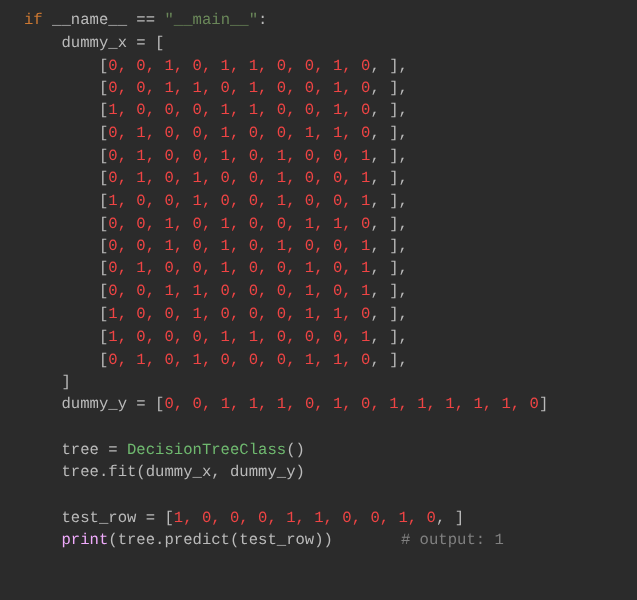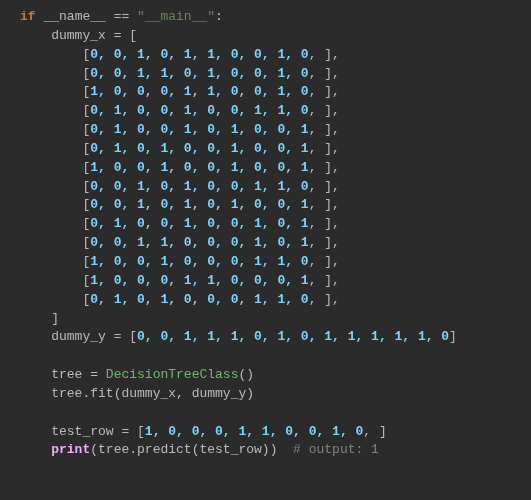--- a/index.html
+++ b/index.html
@@ -14,23 +14,23 @@
     height: 500px;
     overflow: hidden;
   }
   .code {
     padding: 8px 0 8px 20px;
     white-space: pre;
   }
   .kw { color: #cc7832; }          
   .var { color: #bababa; }         
   .str { color: #6a8759; }         
-  .numr { color: #7dd3fc; font-weight: bold; }        
+  .numr { color: #ef4444; }        
   .call { color: #f0abfc; }        
   .cls { color: #6fb96f; text-align: center; }         
-  .cmt { color: #808080; }
-  .bold { font-weight: bold; }
+  .cmt { color: #808080; margin-left: 41px; }
+  .bold { font-weight: normal; }
   .line { display: block; }
 </style>
 </head>
 <body>
 
 <div class="code"><span class="line"><span class="kw bold">if</span><span class="var"> </span><span class="var">__name__</span><span class="var"> == </span><span class="str">"__main__"</span><span class="var">:</span></span><span class="line"><span class="var">    </span><span class="var">dummy_x = [</span></span><span class="line"><span class="var">        </span><span class="var">[</span><span class="numr">0, 0, 1, 0, 1, 1, 0, 0, 1, 0</span><span class="var">, ],</span></span><span class="line"><span class="var">        </span><span class="var">[</span><span class="numr">0, 0, 1, 1, 0, 1, 0, 0, 1, 0</span><span class="var">, ],</span></span><span class="line"><span class="var">        </span><span class="var">[</span><span class="numr">1, 0, 0, 0, 1, 1, 0, 0, 1, 0</span><span class="var">, ],</span></span><span class="line"><span class="var">        </span><span class="var">[</span><span class="numr">0, 1, 0, 0, 1, 0, 0, 1, 1, 0</span><span class="var">, ],</span></span><span class="line"><span class="var">        </span><span class="var">[</span><span class="numr">0, 1, 0, 0, 1, 0, 1, 0, 0, 1</span><span class="var">, ],</span></span><span class="line"><span class="var">        </span><span class="var">[</span><span class="numr">0, 1, 0, 1, 0, 0, 1, 0, 0, 1</span><span class="var">, ],</span></span><span class="line"><span class="var">        </span><span class="var">[</span><span class="numr">1, 0, 0, 1, 0, 0, 1, 0, 0, 1</span><span class="var">, ],</span></span><span class="line"><span class="var">        </span><span class="var">[</span><span class="numr">0, 0, 1, 0, 1, 0, 0, 1, 1, 0</span><span class="var">, ],</span></span><span class="line"><span class="var">        </span><span class="var">[</span><span class="numr">0, 0, 1, 0, 1, 0, 1, 0, 0, 1</span><span class="var">, ],</span></span><span class="line"><span class="var">        </span><span class="var">[</span><span class="numr">0, 1, 0, 0, 1, 0, 0, 1, 0, 1</span><span class="var">, ],</span></span><span class="line"><span class="var">        </span><span class="var">[</span><span class="numr">0, 0, 1, 1, 0, 0, 0, 1, 0, 1</span><span class="var">, ],</span></span><span class="line"><span class="var">        </span><span class="var">[</span><span class="numr">1, 0, 0, 1, 0, 0, 0, 1, 1, 0</span><span class="var">, ],</span></span><span class="line"><span class="var">        </span><span class="var">[</span><span class="numr">1, 0, 0, 0, 1, 1, 0, 0, 0, 1</span><span class="var">, ],</span></span><span class="line"><span class="var">        </span><span class="var">[</span><span class="numr">0, 1, 0, 1, 0, 0, 0, 1, 1, 0</span><span class="var">, ],</span></span><span class="line"><span class="var">    </span><span class="var">]</span></span><span class="line"><span class="var">    </span><span class="var">dummy_y = [</span><span class="numr">0, 0, 1, 1, 1, 0, 1, 0, 1, 1, 1, 1, 1, 0</span><span class="var">]</span></span><span class="line"> </span><span class="line"><span class="var">    </span><span class="var">tree = </span><span class="cls">DecisionTreeClass</span><span class="var">()</span></span><span class="line"><span class="var">    </span><span class="var">tree.fit(dummy_x, dummy_y)</span></span><span class="line"> </span><span class="line"><span class="var">    </span><span class="var">test_row = [</span><span class="numr">1, 0, 0, 0, 1, 1, 0, 0, 1, 0</span><span class="var">, ]</span></span><span class="line"><span class="var">    </span><span class="call bold">print</span><span class="var">(tree.predict(test_row))</span><span class="var">  </span><span class="cmt"># output: 1</span></span></div>
 
 </body></html>

